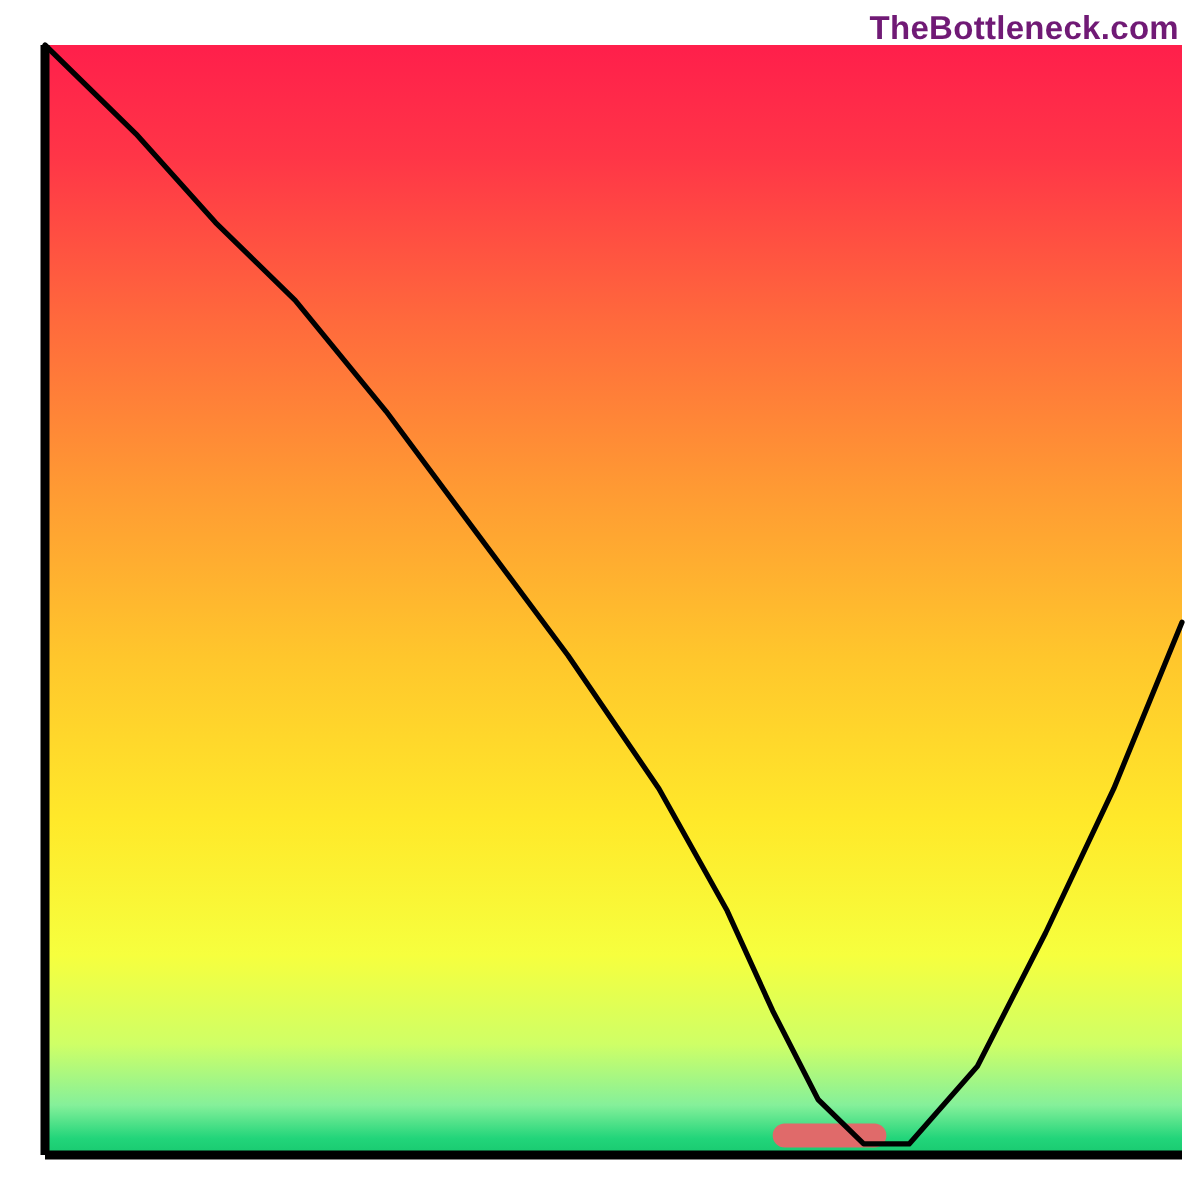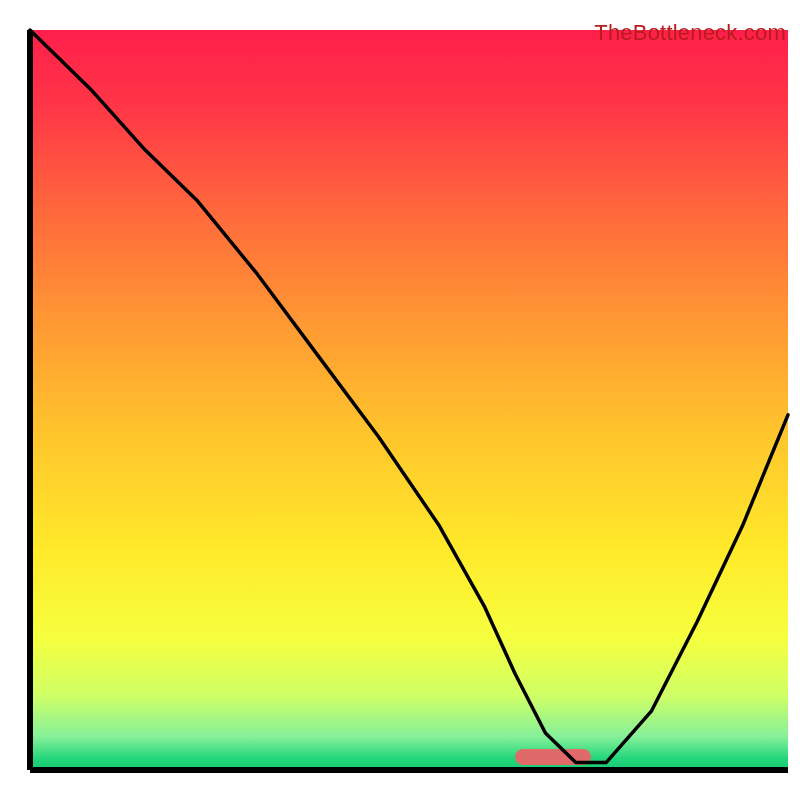--- a/index.html
+++ b/index.html
@@ -6,25 +6,25 @@
     margin: 0;
     padding: 0;
     width: 800px;
     height: 800px;
     background: #ffffff;
     font-family: Arial, Helvetica, sans-serif;
     overflow: hidden;
   }
   .watermark {
     position: absolute;
-    top: 20px;
+    top: 6px;
     right: 14px;
     font-size: 22px;
-    font-weight: 400;
-    color: #b91c1c;
+    font-weight: 700;
+    color: #701a75;
     letter-spacing: 0.2px;
   }
   .chart-wrap {
     position: absolute;
     left: 0;
     top: 0;
     width: 800px;
     height: 800px;
   }
   svg { display: block; }

